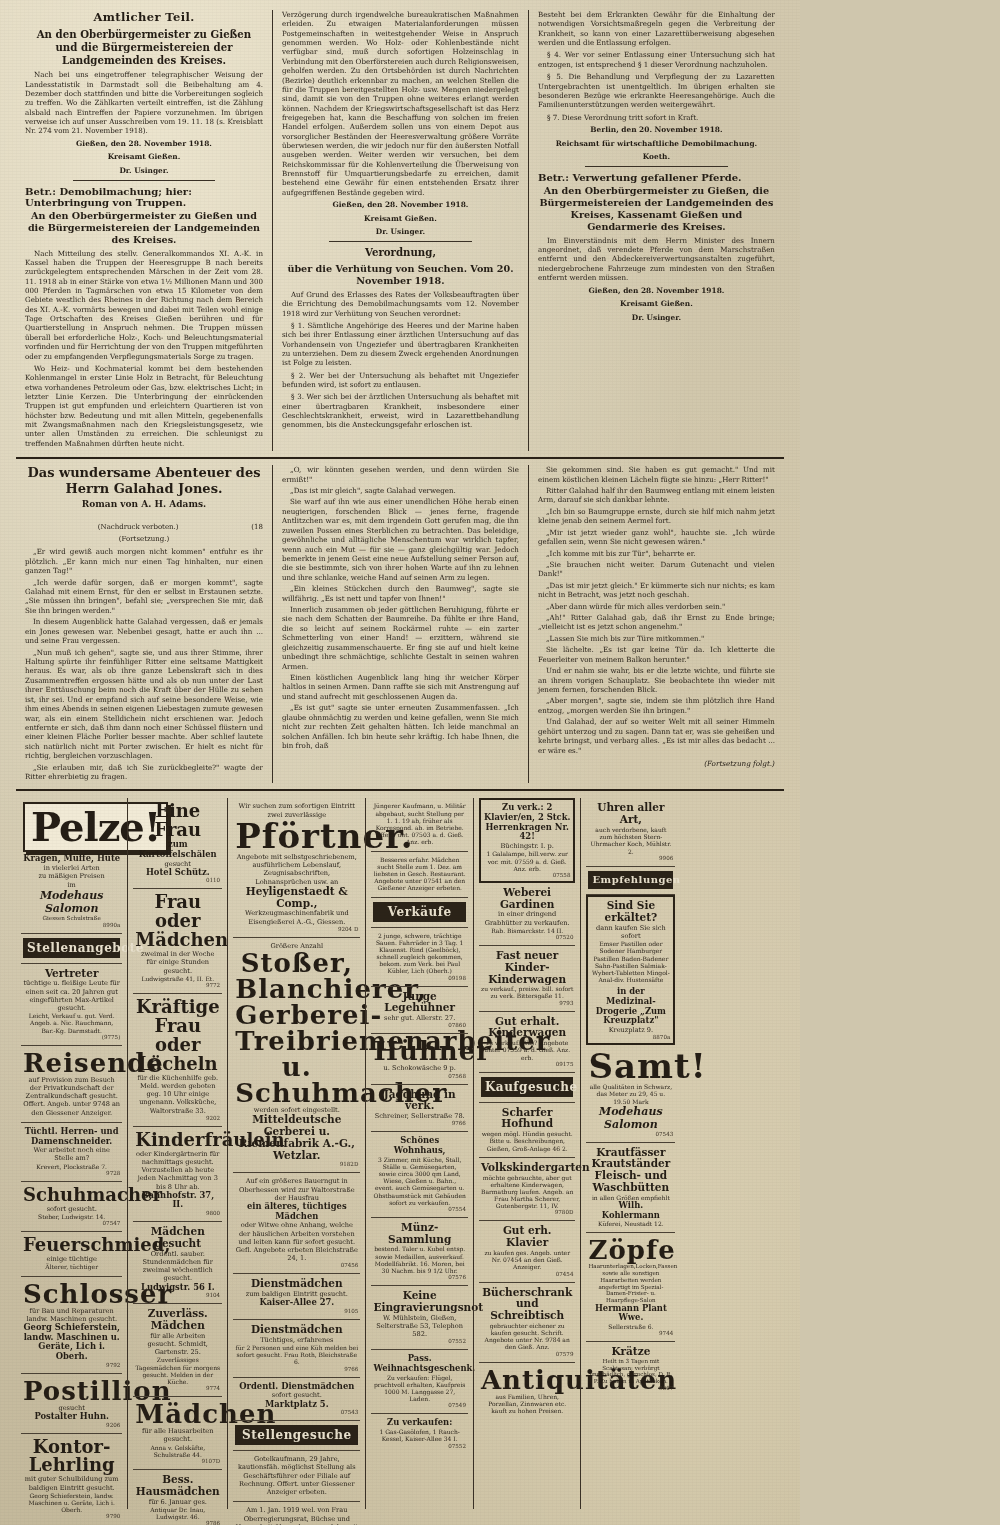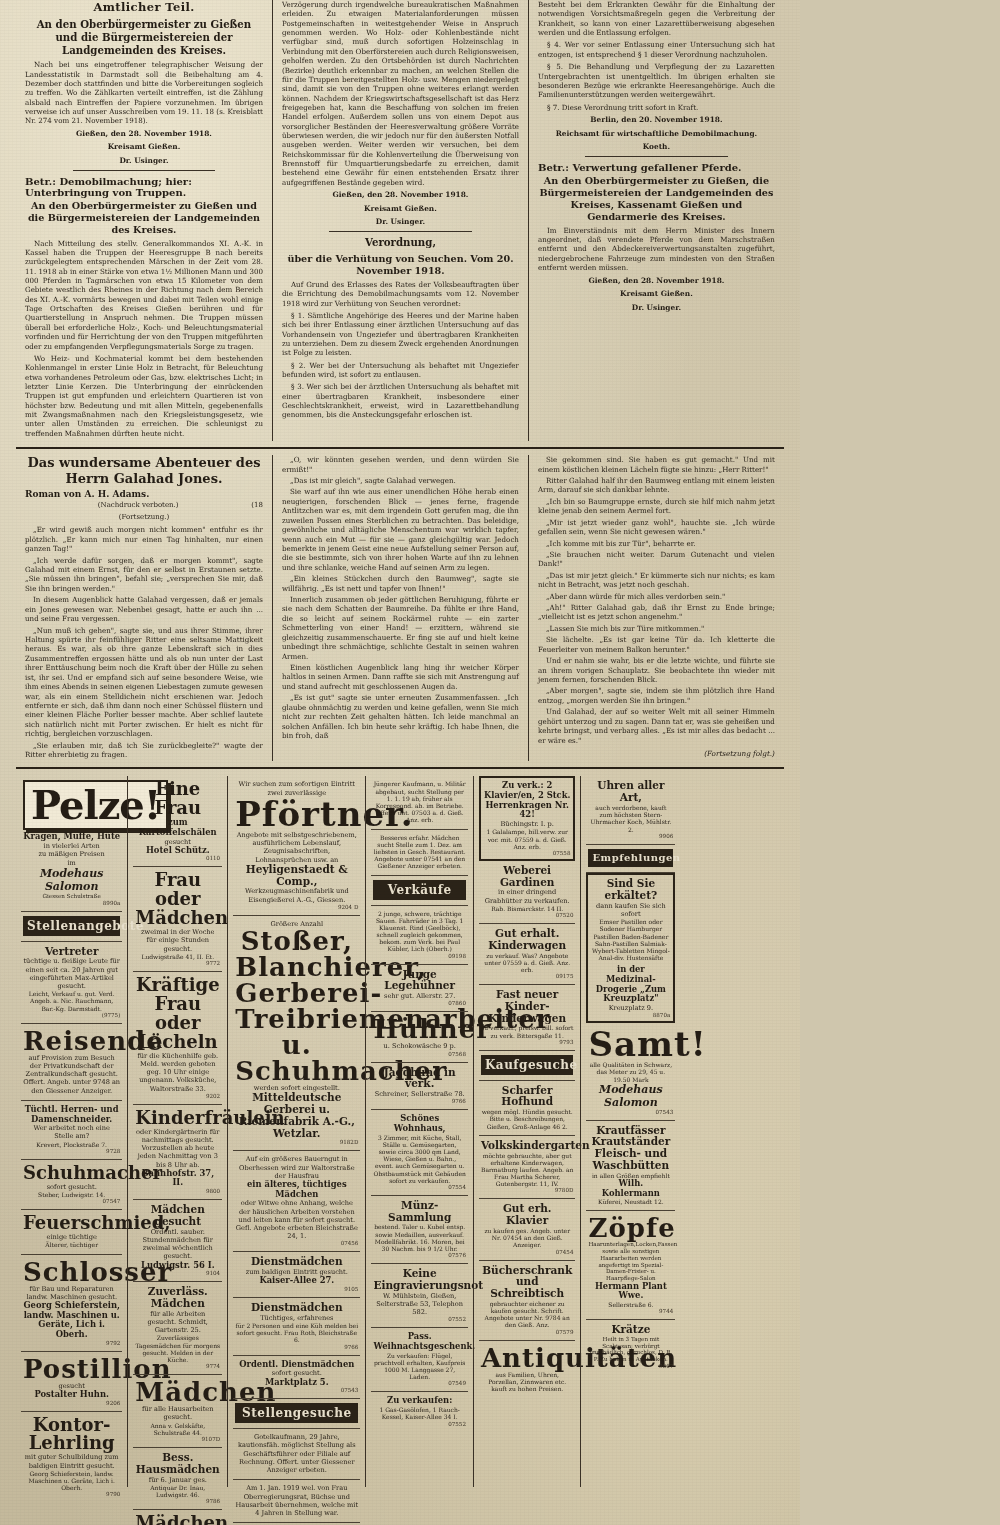--- a/index.html
+++ b/index.html
@@ -11,21 +11,21 @@
     overflow:hidden;
   }
   
   #page{
     position:relative;width:800px;height:1525px;
     background:
       radial-gradient(ellipse at 20% 10%, rgba(255,250,230,.55), rgba(0,0,0,0) 60%),
       radial-gradient(ellipse at 85% 85%, rgba(255,245,215,.35), rgba(0,0,0,0) 65%),
       linear-gradient(160deg,#d7cdb3 0%, #cdc3a8 35%, #c8bda1 70%, #bfb495 100%);
     box-sizing:border-box;
-    padding:0 16px 10px 16px;
+    padding:10px 16px 10px 16px;
   }
   .grain{position:absolute;inset:0;pointer-events:none;
     background-image:repeating-linear-gradient(0deg, rgba(0,0,0,.035) 0 1px, rgba(0,0,0,0) 1px 3px),
                      repeating-linear-gradient(90deg, rgba(0,0,0,.02) 0 1px, rgba(0,0,0,0) 1px 4px);
     mix-blend-mode:multiply;opacity:.5;}
 
   
   .sec-official{display:flex;gap:0;border-bottom:2px solid #2a2218;padding-bottom:6px;}
   .col{padding:0 9px;box-sizing:border-box;}
   .col + .col{border-left:1px solid #3a3126;}
@@ -36,21 +36,21 @@
   .hl2{font-size:9.6px;font-weight:700;line-height:1.25;margin:2px 0 3px 0;text-align:center;}
   p.bodytext{font-size:7.1px;line-height:1.32;margin:0 0 3px 0;text-align:justify;hyphens:auto;}
   p.bodytext.ind{text-indent:9px;}
   .sig{font-size:7.4px;text-align:center;line-height:1.3;margin:3px 0 4px 0;font-weight:700;}
   .rule-sm{border:0;border-top:1px solid #3a3126;margin:4px 20% 4px 20%;}
   .betr{font-size:10px;font-weight:700;margin:5px 0 2px 0;}
 
   
   .sec-feuilleton{display:flex;border-bottom:2px solid #2a2218;padding:6px 0 6px 0;}
   .fe-title{font-size:13px;font-weight:700;text-align:center;line-height:1.2;margin:0 0 3px 0;}
-  .fe-sub{font-size:9px;font-weight:700;margin:0 0 2px 0;}
+  .fe-sub{font-size:9px;font-weight:700;text-align:center;margin:0 0 14px 0;}
   .fe-note{font-size:7px;text-align:center;margin:0 0 4px 0;}
   .fe-note .num{float:right;}
   p.fetext{font-size:7.1px;line-height:1.33;margin:0 0 2px 0;text-align:justify;text-indent:8px;hyphens:auto;}
   .fortsetzung{font-size:7.2px;text-align:right;font-style:italic;margin-top:4px;}
 
   
   .sec-ads{display:flex;padding-top:7px;height:718px;box-sizing:border-box;}
   .adcol{box-sizing:border-box;padding:0 5px;}
   .adcol + .adcol{border-left:1px solid #3a3126;}
   .ad{border-bottom:1px solid #4a4134;padding:4px 2px 5px 2px;text-align:center;}
@@ -411,28 +411,28 @@
         <div class="xs">1 Galalampe, bill.verw. zur vor. mit. 07559 a. d. Gieß. Anz. erb.</div>
         <span class="code">07558</span>
       </div>
       <div class="ad">
         <div class="t2">Weberei Gardinen</div>
         <div class="sm">in einer dringend Grabhütter zu verkaufen.</div>
         <div class="xs">Rab. Bismarckstr. 14 II.</div>
         <span class="code">07520</span>
       </div>
       <div class="ad">
+        <div class="t2">Fast neuer Kinder-Kinderwagen</div>
+        <div class="xs">zu verkauf., preisw. bill. sofort zu verk. Bittersgaße 11.</div>
+        <span class="code">9793</span>
+      </div>
+      <div class="ad">
         <div class="t2">Gut erhalt. Kinderwagen</div>
         <div class="xs">zu verkauf. Was? Angebote unter 07559 a. d. Gieß. Anz. erb.</div>
         <span class="code">09175</span>
-      </div>
-      <div class="ad">
-        <div class="t2">Fast neuer Kinder-Kinderwagen</div>
-        <div class="xs">zu verkauf., preisw. bill. sofort zu verk. Bittersgaße 11.</div>
-        <span class="code">9793</span>
       </div>
       <div class="ad">
         <span class="banner">Kaufgesuche</span>
       </div>
       <div class="ad">
         <div class="t2">Scharfer Hofhund</div>
         <div class="xs">wegen mögl. Hündin gesucht. Bitte u. Beschreibungen, Gießen, Groß-Anlage 46 2.</div>
       </div>
       <div class="ad">
         <div class="t2">Volkskindergarten</div>

